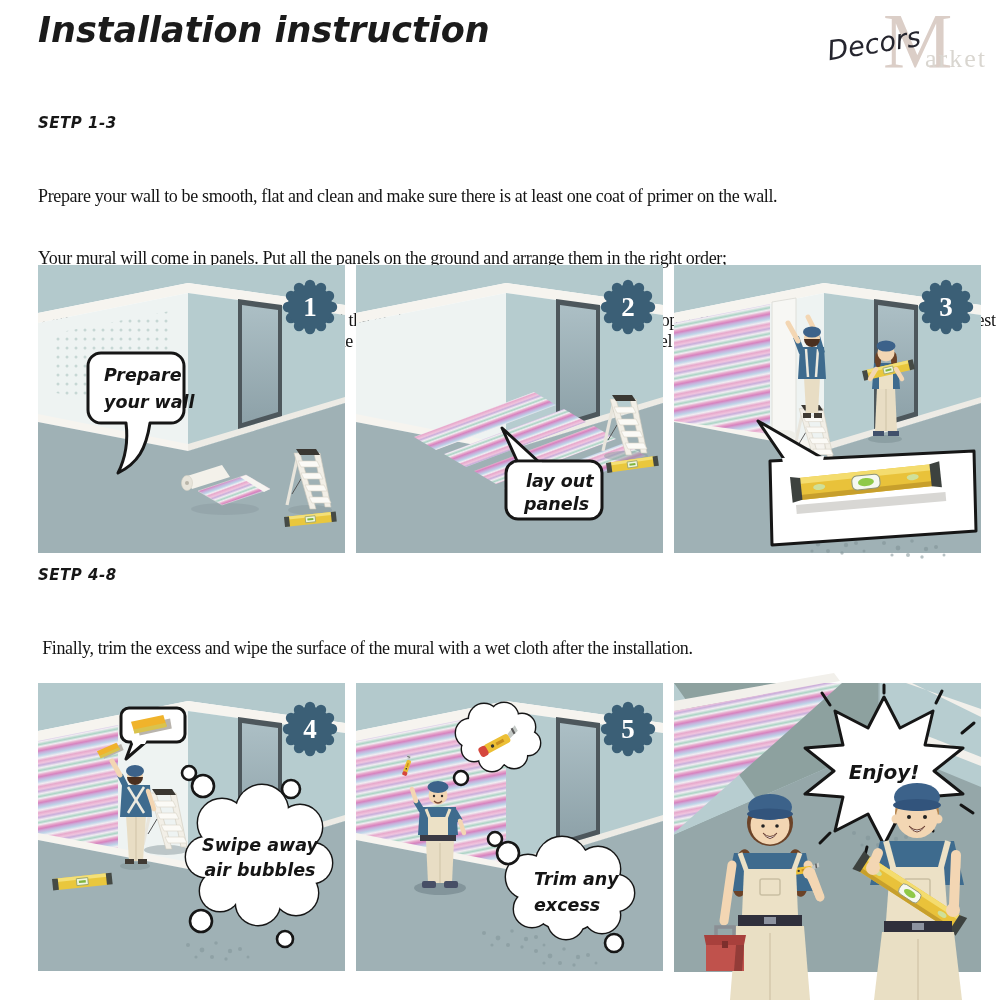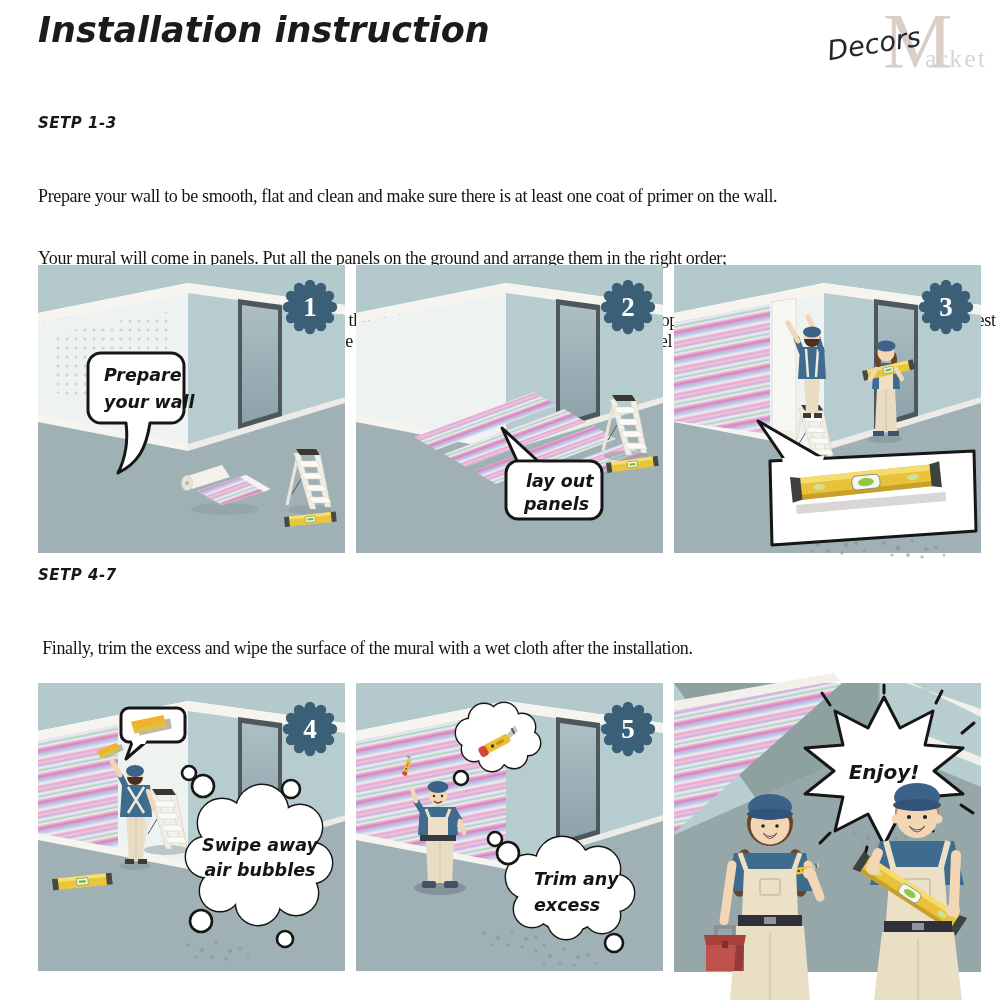--- a/index.html
+++ b/index.html
@@ -53,21 +53,21 @@
     <span class="logo-rest">arket</span>
   </div>
 
   <div class="step-head step1-head">SETP 1-3</div>
   <div class="body-text body1">
     <p>Prepare your wall to be smooth, flat and clean and make sure there is at least one coat of primer on the wall.</p>
     <p>Your mural will come in panels. Put all the panels on the ground and arrange them in the right order;</p>
     <p>Take your first panel, peel a small amount of the backing paper off from the top. Stick the top of the panel to the wall and peel away the rest of the backing paper and gently apply it to the wall from top to bottom by using a spirit level to make sure it's straight. Then repeat this process for the subsequent panels.</p>
   </div>
 
-  <div class="step-head step2-head">SETP 4-7</div>
+  <div class="step-head step2-head">SETP 4-8</div>
   <div class="body-text body2">
     <p> Finally, trim the excess and wipe the surface of the mural with a wet cloth after the installation.</p>
   </div>
 
   <svg width="0" height="0" style="position:absolute" aria-hidden="true">
     <defs>
       <linearGradient id="stripesW" gradientUnits="userSpaceOnUse" x1="0" y1="0" x2="5" y2="25" spreadMethod="repeat">
         <stop offset="0" stop-color="#e7a9cc"></stop>
           <stop offset=".1" stop-color="#f0c4de"></stop>
         <stop offset=".18" stop-color="#c9afdb"></stop>

